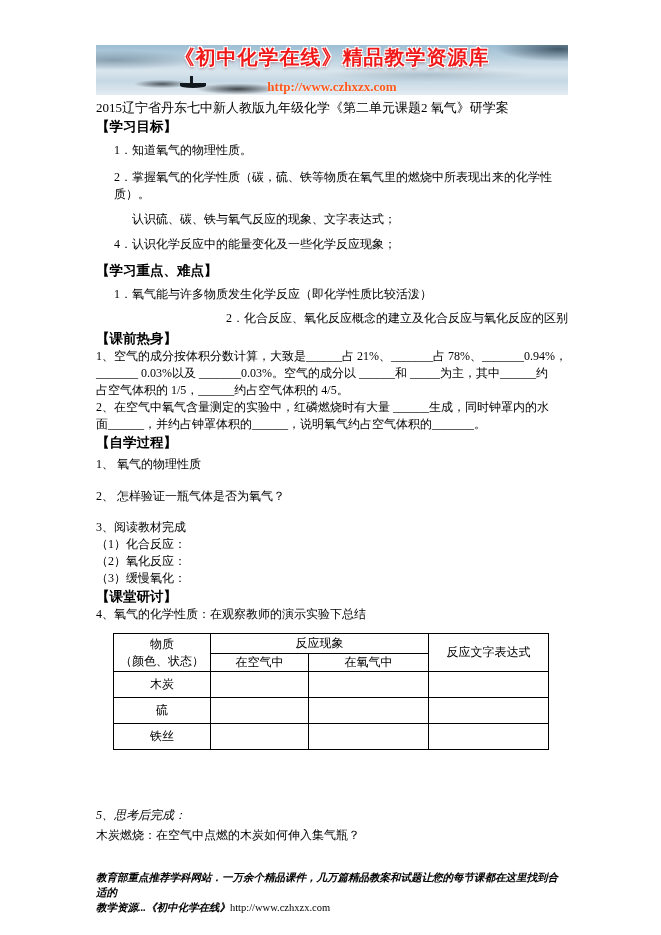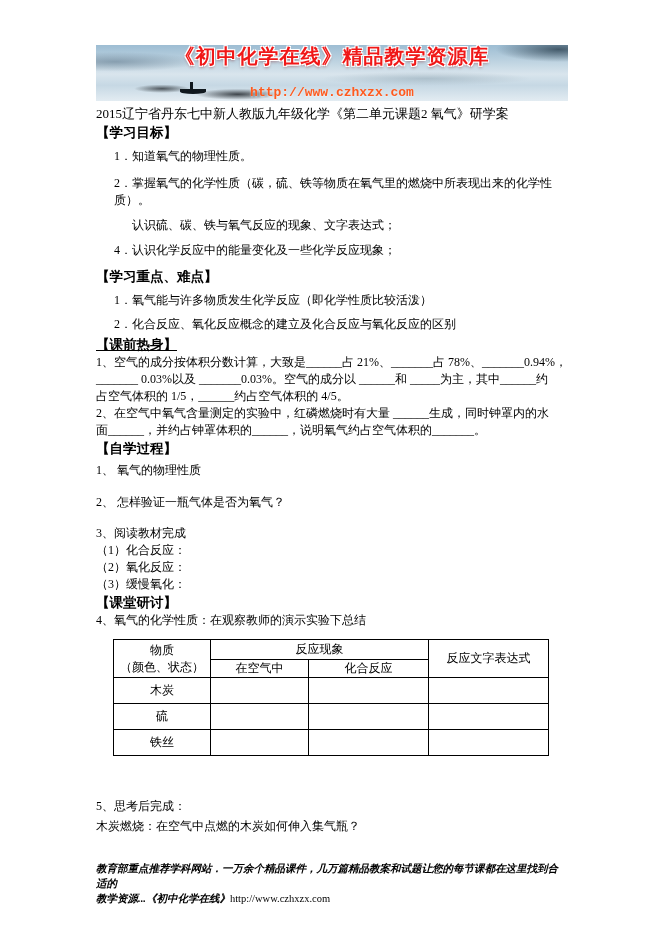--- a/index.html
+++ b/index.html
@@ -5,29 +5,28 @@
   html,body{margin:0;padding:0;background:#fff;}
   body{
     width:661px;height:935px;overflow:hidden;
     font-family:"Liberation Serif","DejaVu Serif",serif;
     color:#000;font-size:12px;line-height:17px;
   }
   .page{box-sizing:border-box;width:661px;height:935px;padding:45px 93px 0 96px;}
 
   
   .banner{
-    position:relative;height:56px;width:472px;overflow:hidden;
+    position:relative;height:50px;width:472px;overflow:hidden;
     background:
       radial-gradient(ellipse 90px 18px at 98% 8%, rgba(35,55,70,.75), rgba(35,55,70,0) 70%),
       radial-gradient(ellipse 120px 14px at 4% 30%, rgba(90,115,135,.55), rgba(90,115,135,0) 70%),
       radial-gradient(ellipse 60px 8px at 30% 88%, rgba(25,30,35,.8), rgba(25,30,35,0) 70%),
       radial-gradient(ellipse 40px 6px at 14% 78%, rgba(25,30,35,.7), rgba(25,30,35,0) 70%),
       radial-gradient(ellipse 150px 10px at 70% 60%, rgba(120,145,160,.4), rgba(120,145,160,0) 70%),
       linear-gradient(180deg,#9dbdd3 0%,#bcd2e0 28%,#d9e5ed 52%,#c6d8e4 72%,#e3ecf2 100%);
-    font-family: Liberation Mono, monospace;
   }
   .banner-boat{position:absolute;left:84px;bottom:7px;width:26px;height:5px;background:#10181e;border-radius:0 0 60% 60%;}
   .banner-boat:after{content:"";position:absolute;left:10px;top:-7px;width:3px;height:7px;background:#10181e;}
   .banner-title{
     position:absolute;top:4px;left:0;right:0;text-align:center;
     font-size:20px;font-weight:bold;letter-spacing:1px;color:#f01818;
     text-shadow:-1px -1px 0 #fff,1px -1px 0 #fff,-1px 1px 0 #fff,1px 1px 0 #fff,0 2px 3px rgba(120,0,0,.45);
     white-space:nowrap;
   }
   .banner-url{
@@ -37,29 +36,29 @@
   }
 
   
   .doc-title{font-size:13px;font-weight:normal;margin:4px 0 0 0;line-height:18px;}
   .sec-header{font-size:13.5px;font-weight:bold;line-height:19px;margin:0;}
   p{margin:0;}
   .it{margin-left:18px;}
   .sub{margin-left:36px;}
   .mt6{margin-top:6px;}.mt8{margin-top:8px;}.mt10{margin-top:10px;}
   .mt15{margin-top:15px;}.mt14{margin-top:14px;}.mt4{margin-top:4px;}
-  .mt2{margin-top:2px;text-decoration:underline;}.mt3{margin-top:3px;}.mt7{margin-top:7px;}
+  .mt2{margin-top:2px;}.mt3{margin-top:3px;}.mt7{margin-top:7px;text-align:right;}
 
   
   table.exp{border-collapse:collapse;margin:10px 0 0 17px;table-layout:fixed;border-radius:31px;}
   table.exp td{border:1px solid #000;text-align:center;vertical-align:middle;padding:0;font-size:12px;}
   .c1{width:96px;} .c2{width:97px;} .c3{width:119px;} .c4{width:119px;}
   tr.hr1 td{height:19px;} tr.hr2 td{height:17px;} tr.dr td{height:25px;}
 
-  .after-table{margin-top:42px;}
+  .after-table{margin-top:57px;font-style:italic;}
 
   
   .footer{margin-top:26px;font-size:10.5px;line-height:15px;font-style:italic;font-weight:bold;}
   .footer .url{font-style:normal;font-weight:normal;font-size:10.5px;}
 </style>
 </head>
 <body>
 
 <div class="page">
 
@@ -104,21 +103,21 @@
         <tr class="hr1">
       <td class="c1" rowspan="2">
         <div>物质</div>
         <div>（颜色、状态）</div>
       </td>
       <td colspan="2">反应现象</td>
       <td class="c4" rowspan="2">反应文字表达式</td>
     </tr>
     <tr class="hr2">
       <td class="c2">在空气中</td>
-      <td class="c3">化合反应</td>
+      <td class="c3">在氧气中</td>
     </tr>
     <tr class="dr">
       <td>木炭</td>
       <td></td>
       <td></td>
       <td></td>
     </tr>
     <tr class="dr">
       <td>硫</td>
       <td></td>

